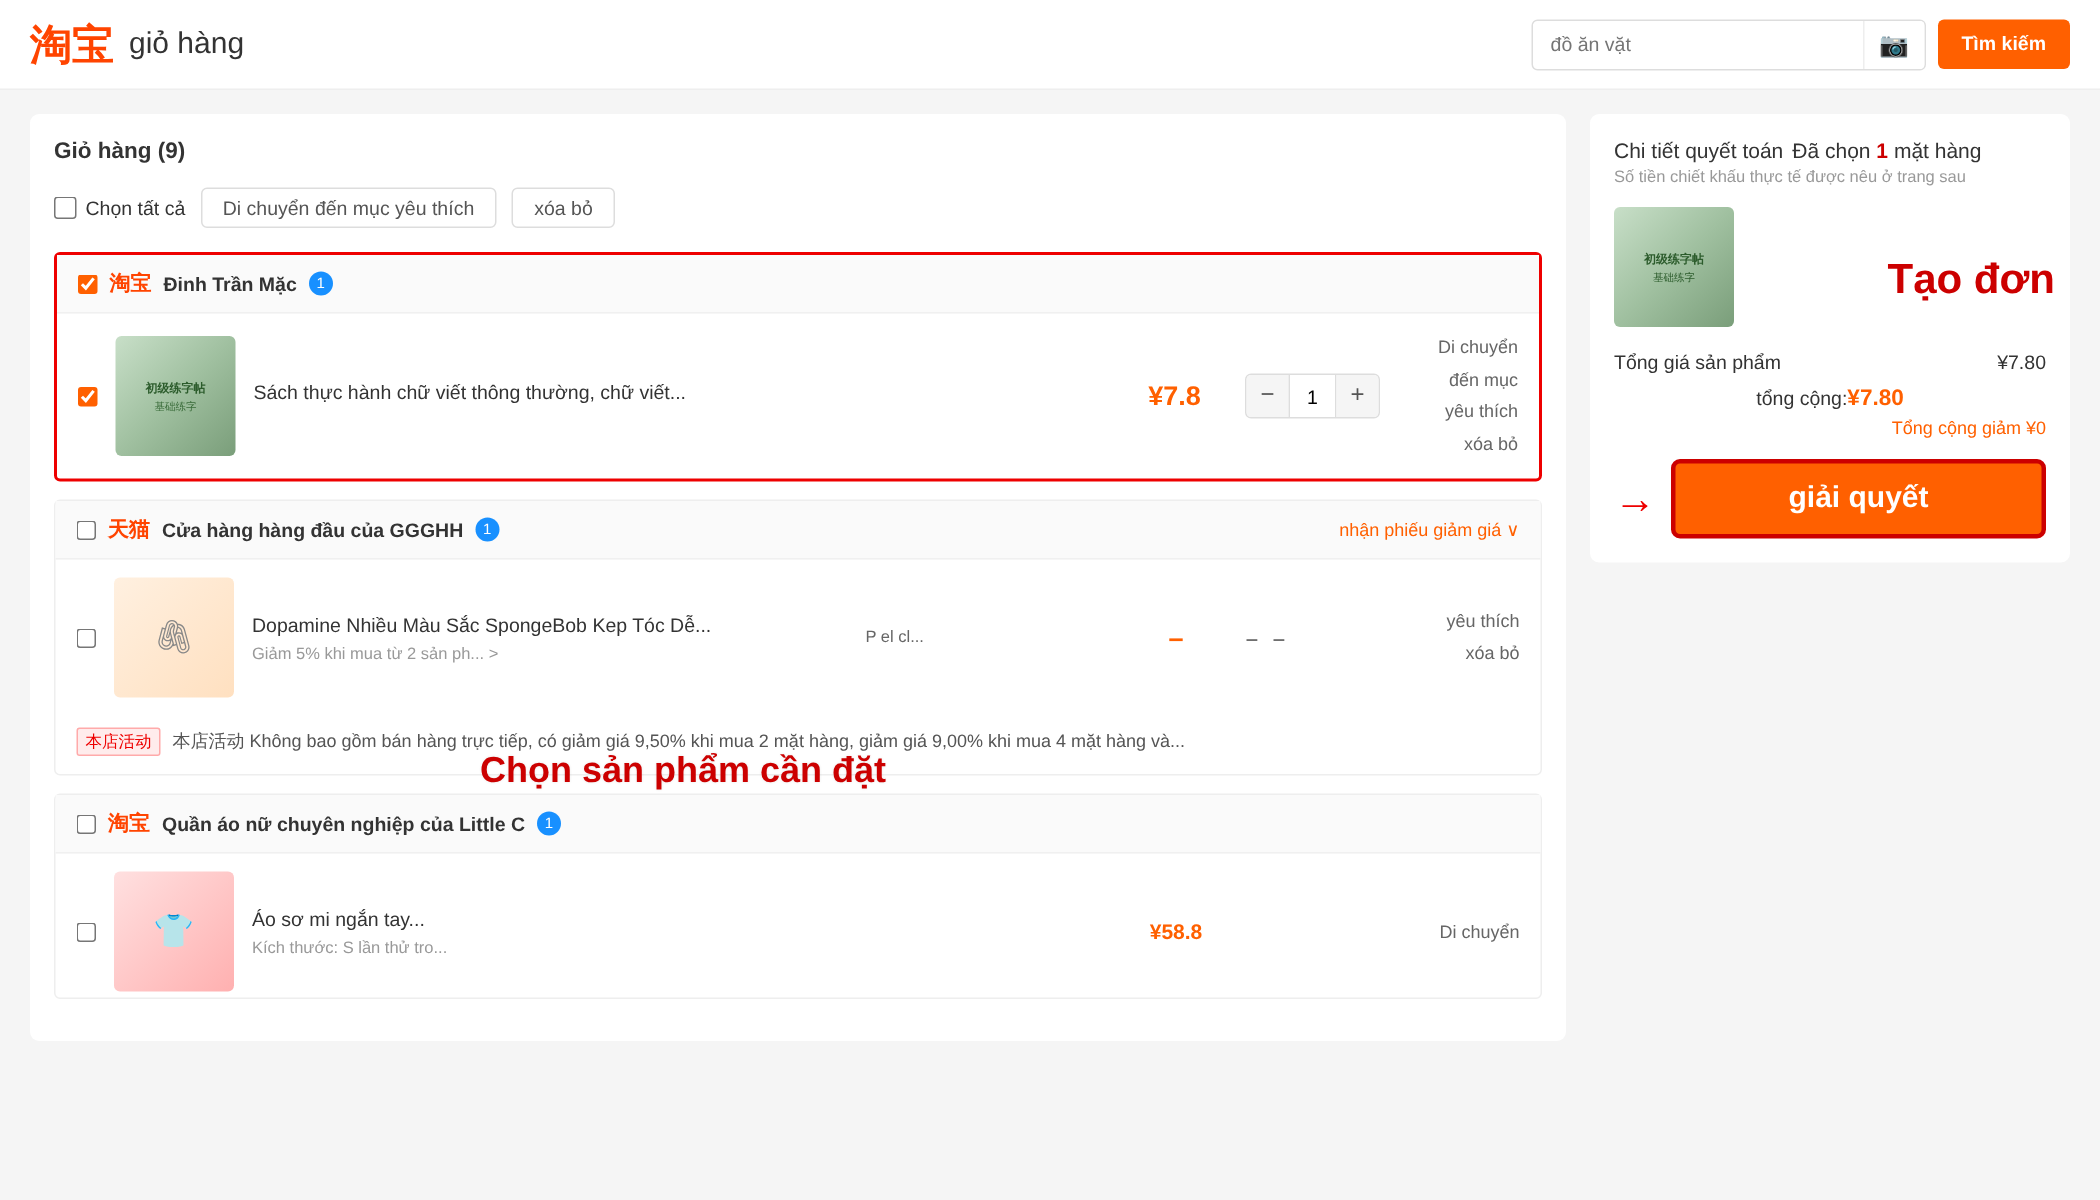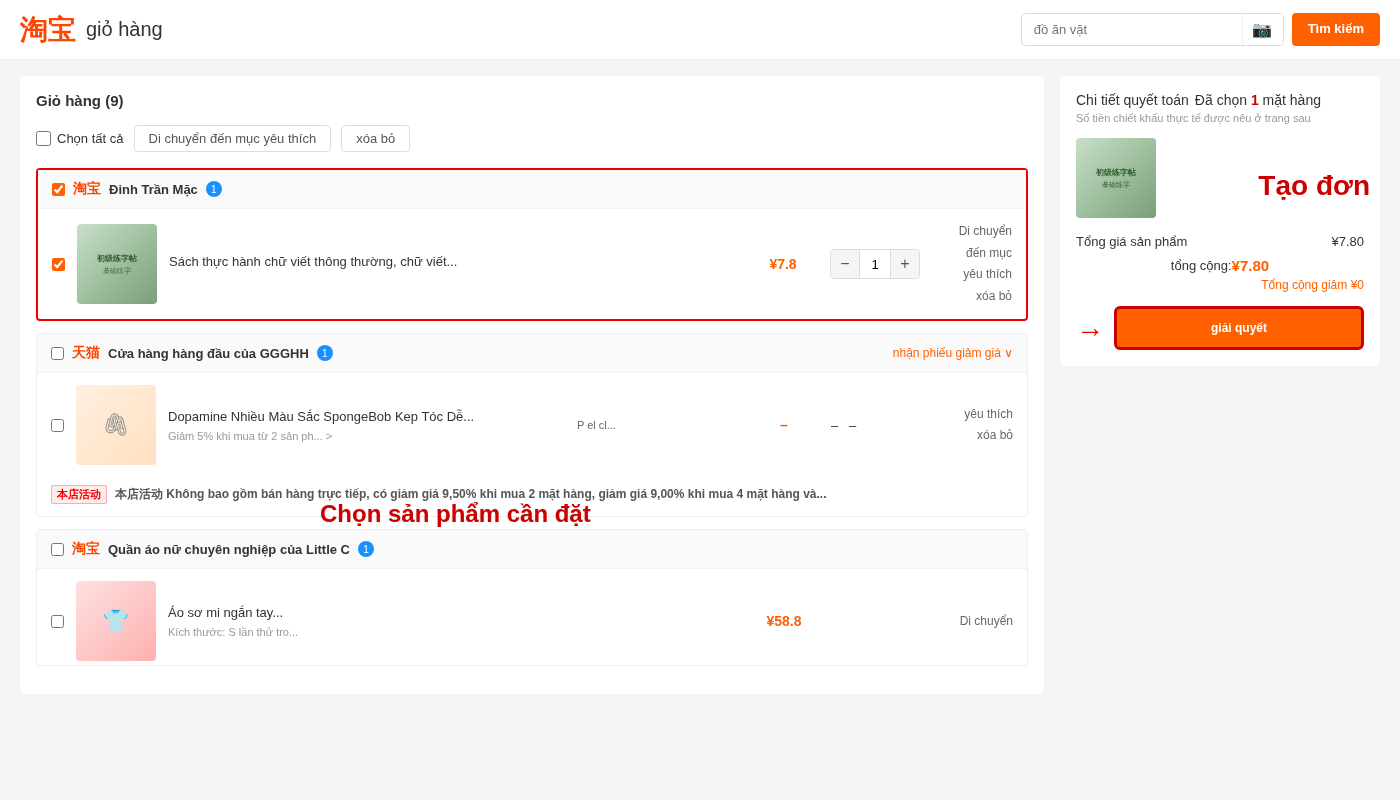--- a/index.html
+++ b/index.html
@@ -212,21 +212,21 @@
       cursor: pointer;
     }
     .product-variant {
       font-size: 11px;
       color: #666;
       width: 160px;
       line-height: 1.4;
     }
     .product-price {
       color: #ff6000;
-      font-size: 14px;
+      font-size: 18px;
       font-weight: bold;
       width: 70px;
       text-align: center;
     }
     .quantity-control {
       display: flex;
       align-items: center;
       gap: 0;
       border: 1px solid #ddd;
       border-radius: 4px;
@@ -265,21 +265,20 @@
     }
 
     
     .discount-tag-row {
       padding: 8px 14px 12px;
       font-size: 12px;
       color: #555;
       display: flex;
       align-items: center;
       gap: 8px;
-      font-weight: bold;
     }
     .discount-tag {
       background: #ffecec;
       color: #e00;
       border: 1px solid #ffaaaa;
       padding: 1px 5px;
       border-radius: 2px;
       font-size: 11px;
     }
 
@@ -349,21 +348,21 @@
       text-align: right;
       margin-bottom: 14px;
     }
     .giai-quyet-btn {
       background: #ff6000;
       color: #fff;
       border: none;
       border-radius: 6px;
       width: 100%;
       padding: 12px;
-      font-size: 12px;
+      font-size: 20px;
       font-weight: bold;
       cursor: pointer;
       border: 3px solid #cc0000;
     }
 
     
     .arrow-right {
       display: inline-block;
       font-size: 28px;
       color: #e00;

